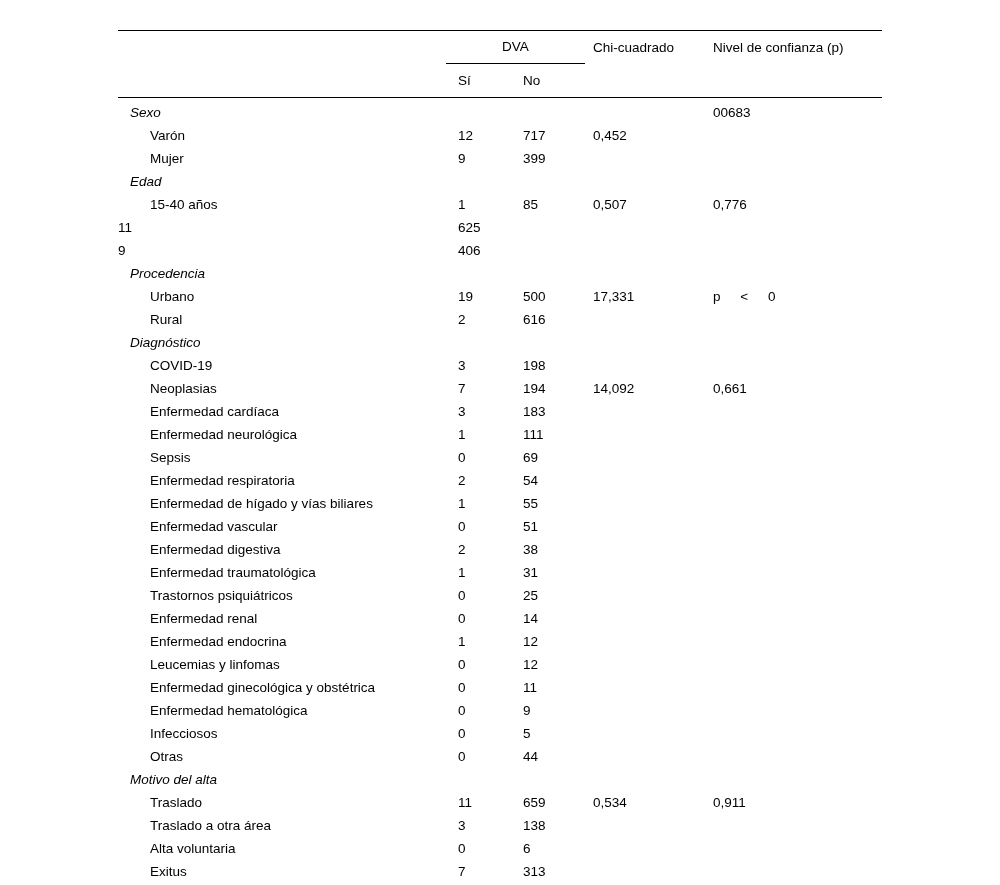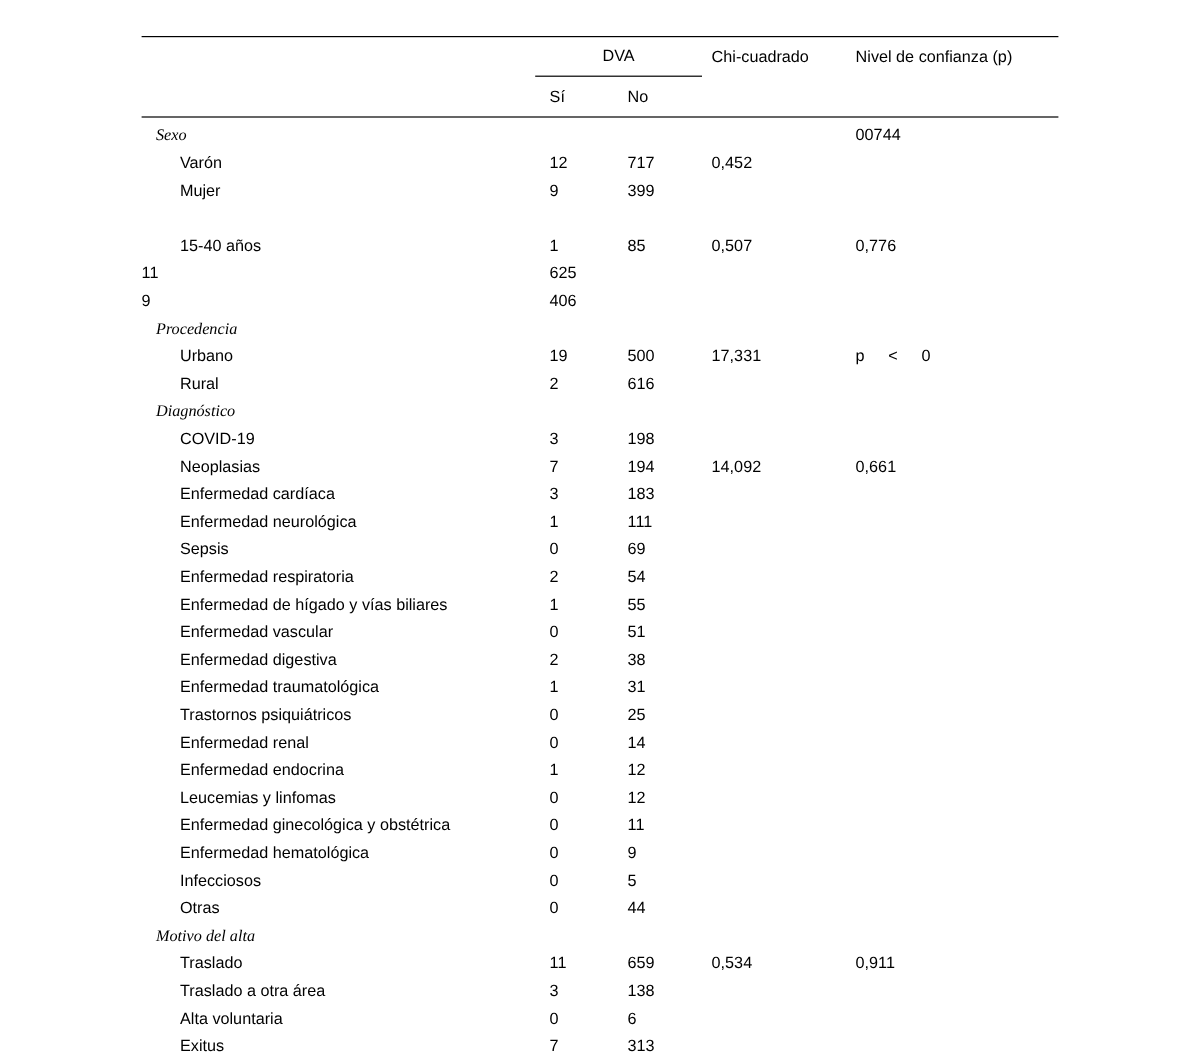--- a/index.html
+++ b/index.html
@@ -60,21 +60,20 @@
     grid-template-columns: 340px 65px 70px 120px 1fr;
     height: 23px;
     line-height: 23px;
     white-space: nowrap;
   }
   .cell { overflow: visible; }
   .c-label { padding-left: 32px; }
   .row.section .c-label {
     padding-left: 12px;
     font-style: italic;
-    font-family: Liberation Serif, serif;
   }
   .spread { word-spacing: 16px; }
 </style>
 </head>
 <body>
 
 <div class="page">
   <div class="table-wrap">
 
     <div class="thead">
@@ -90,37 +89,38 @@
         <div class="cell h-no">No</div>
       </div>
     </div>
 
     <div class="tbody">
         <div class="row section">
           <div class="cell c-label">Sexo</div>
           <div class="cell c-si"></div>
           <div class="cell c-no"></div>
           <div class="cell c-chi"></div>
-          <div class="cell c-nivel">00744</div>
+          <div class="cell c-nivel">00683</div>
         </div>
         <div class="row">
           <div class="cell c-label">Varón</div>
           <div class="cell c-si">12</div>
           <div class="cell c-no">717</div>
           <div class="cell c-chi">0,452</div>
           <div class="cell c-nivel"></div>
         </div>
         <div class="row">
           <div class="cell c-label">Mujer</div>
           <div class="cell c-si">9</div>
           <div class="cell c-no">399</div>
           <div class="cell c-chi"></div>
           <div class="cell c-nivel"></div>
         </div>
         <div class="row section">
+          <div class="cell c-label">Edad</div>
           <div class="cell c-si"></div>
           <div class="cell c-no"></div>
           <div class="cell c-chi"></div>
           <div class="cell c-nivel"></div>
         </div>
         <div class="row">
           <div class="cell c-label">15-40 años</div>
           <div class="cell c-si">1</div>
           <div class="cell c-no">85</div>
           <div class="cell c-chi">0,507</div>

